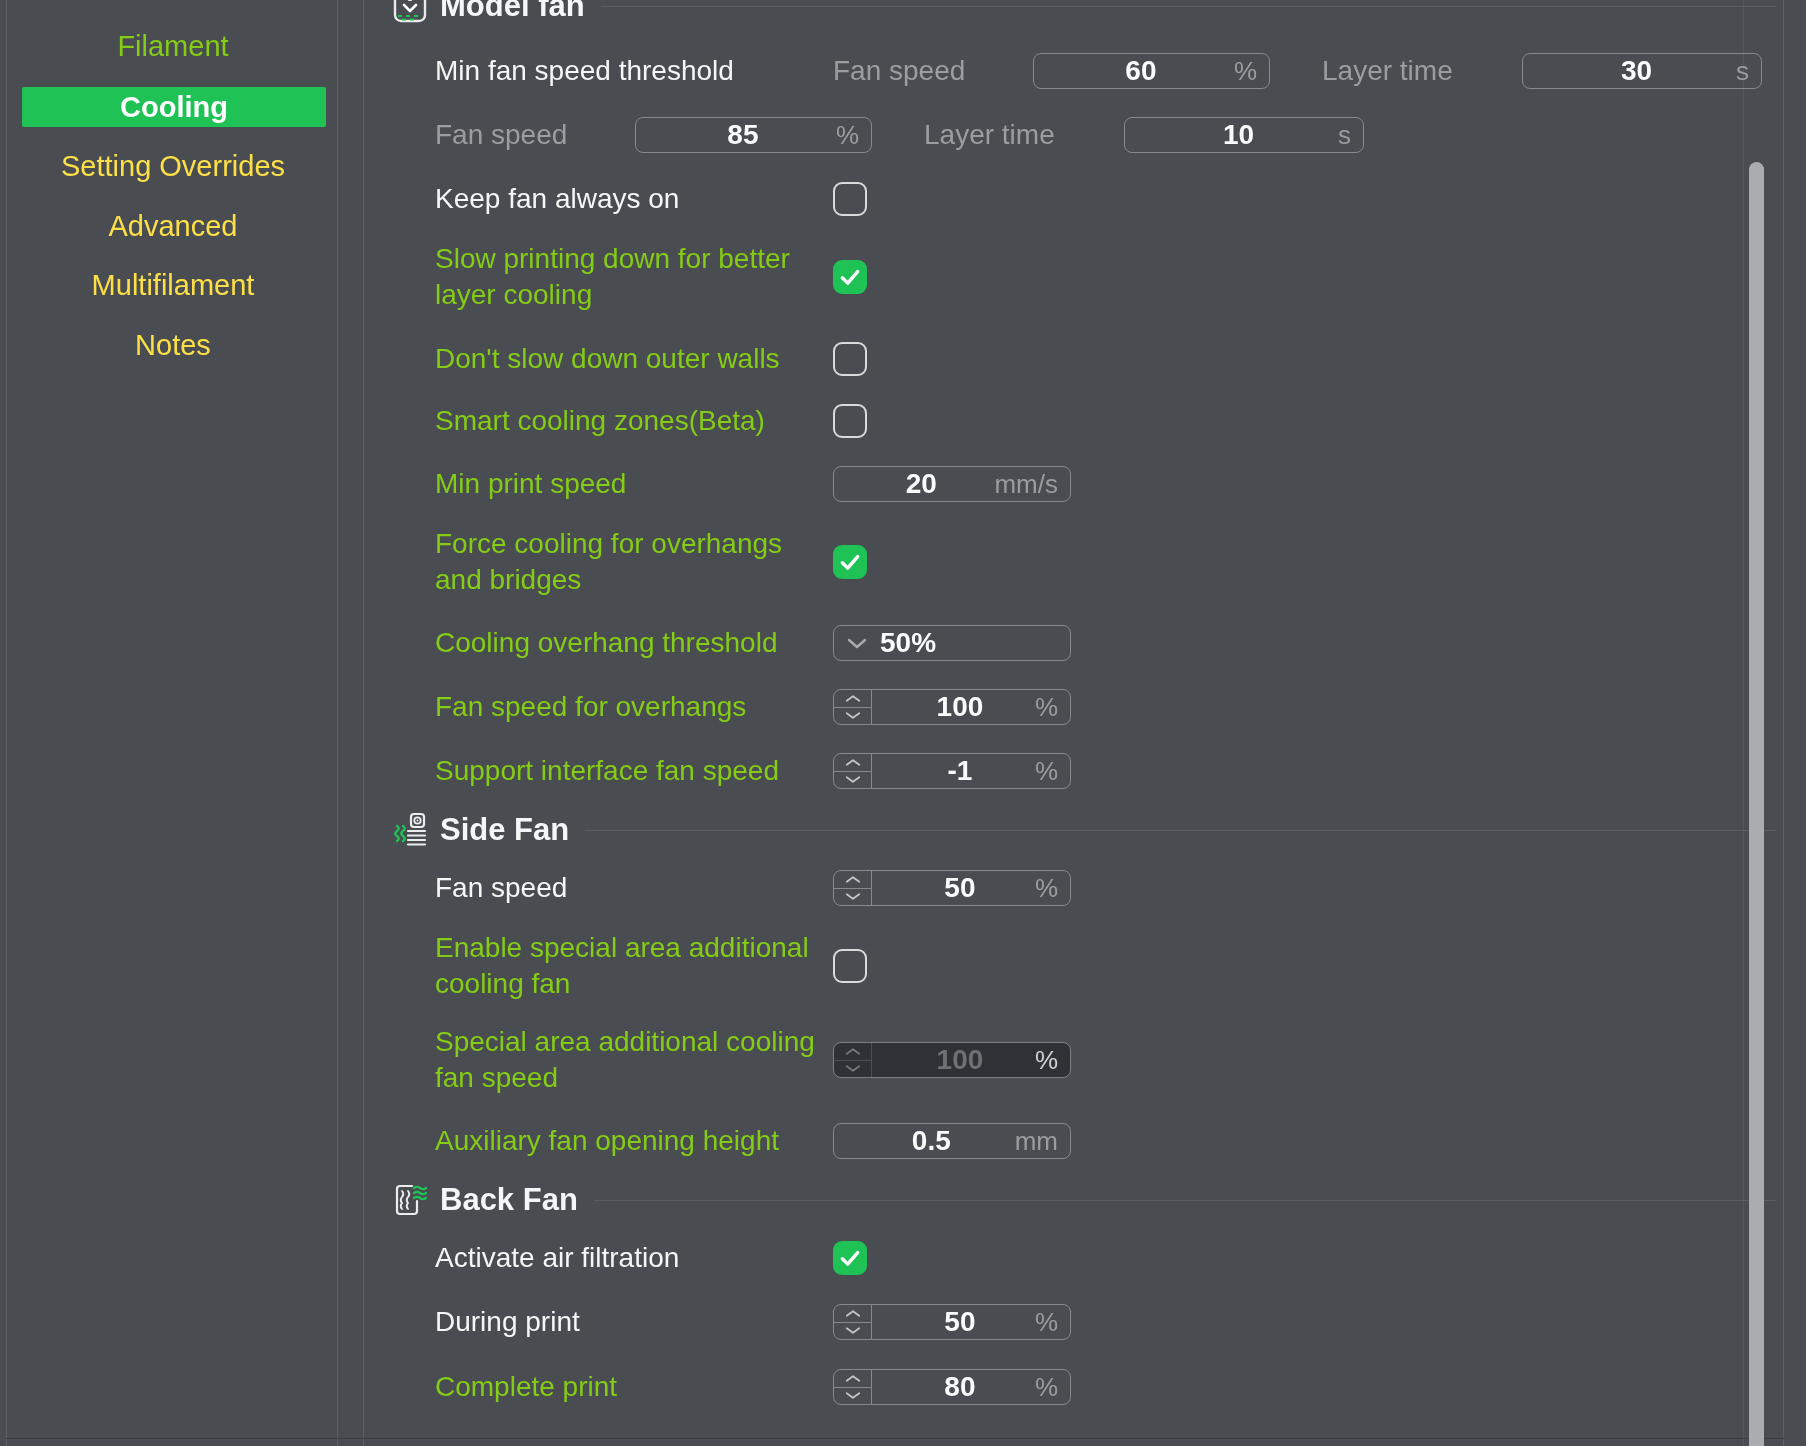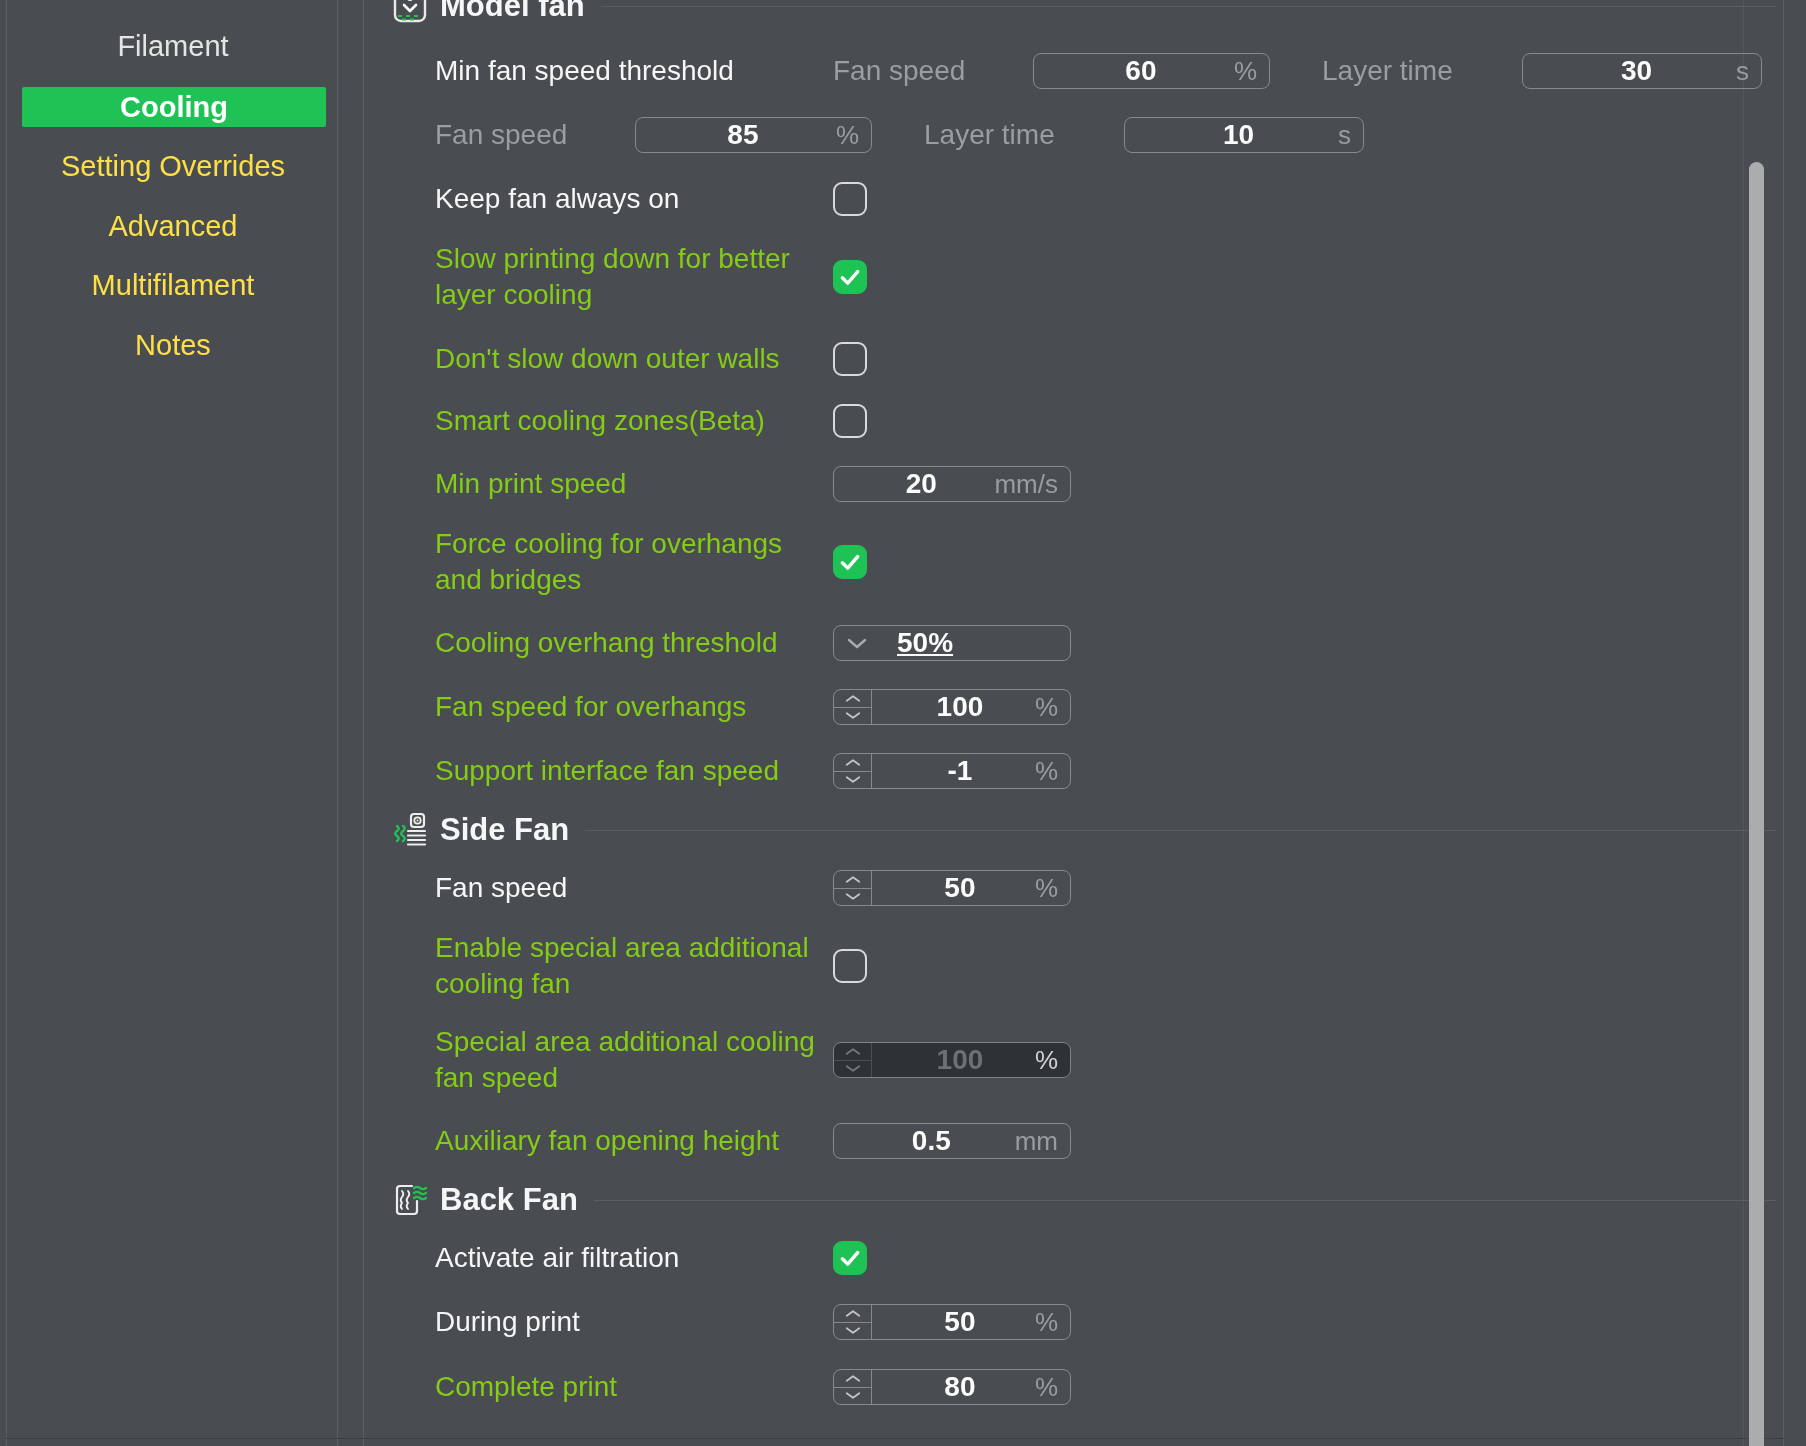--- a/index.html
+++ b/index.html
@@ -11,21 +11,21 @@
   }
   
   .vline{position:absolute;top:0;bottom:0;width:1px;background:#5c5f62;}
   .vline.dark{background:#55585b;}
   .hline-bottom{position:absolute;left:6px;right:22px;top:1438px;height:1px;background:#3c3f42;}
   
   .side-item{
     position:absolute;left:8px;width:330px;height:40px;line-height:40px;
     text-align:center;font-size:29px;color:#fde047;cursor:pointer;
   }
-  .side-item.first{color:#e5e5e5;text-align:center;}
+  .side-item.first{color:#84cc16;text-align:center;}
   .side-item.sel{
     left:22px;width:304px;background:#1fc355;border-radius:2px;
     color:#ffffff;font-weight:bold;
   }
   
   .sec-header{position:absolute;left:392px;right:30px;height:40px;display:flex;align-items:center;}
   .sec-header .sec-icon{width:36px;height:36px;flex:0 0 36px;}
   .sec-header .sec-title{margin-left:12px;font-size:31px;font-weight:bold;color:#f5f6f7;white-space:nowrap;}
   .sec-header .sec-line{flex:1;height:1px;background:#5b5e61;margin-left:16px;}
   
@@ -41,21 +41,21 @@
     height:36px;box-sizing:border-box;border:1.5px solid #87898c;border-radius:8px;
     display:flex;align-items:center;background:transparent;text-align:center;
   }
   .w237{width:237px;flex:0 0 237px;}
   .w240{width:240px;flex:0 0 240px;}
   .w238{width:238px;flex:0 0 238px;}
   .val{font-size:28px;font-weight:bold;color:#fafbfb;}
   .inputbox .val{flex:1;padding-left:14px;white-space:nowrap;}
   .unit{font-size:26px;color:#9a9da0;padding-right:12px;}
   .dropdown .dd-chevron{margin-left:13px;color:#a8abae;display:flex;}
-  .dropdown .val{margin-left:30px;text-decoration:underline;}
+  .dropdown .val{margin-left:13px;}
   
   .spin-btns{
     width:37px;flex:0 0 37px;height:100%;border-right:1px solid #87898c;
     display:flex;flex-direction:column;color:#c3c5c7;
   }
   .spin-up,.spin-dn{flex:1;display:flex;align-items:center;justify-content:center;cursor:pointer;}
   .spin-up{border-bottom:1px solid #87898c;}
   .spin .val{flex:1;padding-left:13px;white-space:nowrap;}
   .spin[data-disabled="true"]{background:#2e3135;border-color:#7f8285;}
   .spin[data-disabled="true"] .spin-btns{color:#75797c;border-right-color:#4b4e52;}

